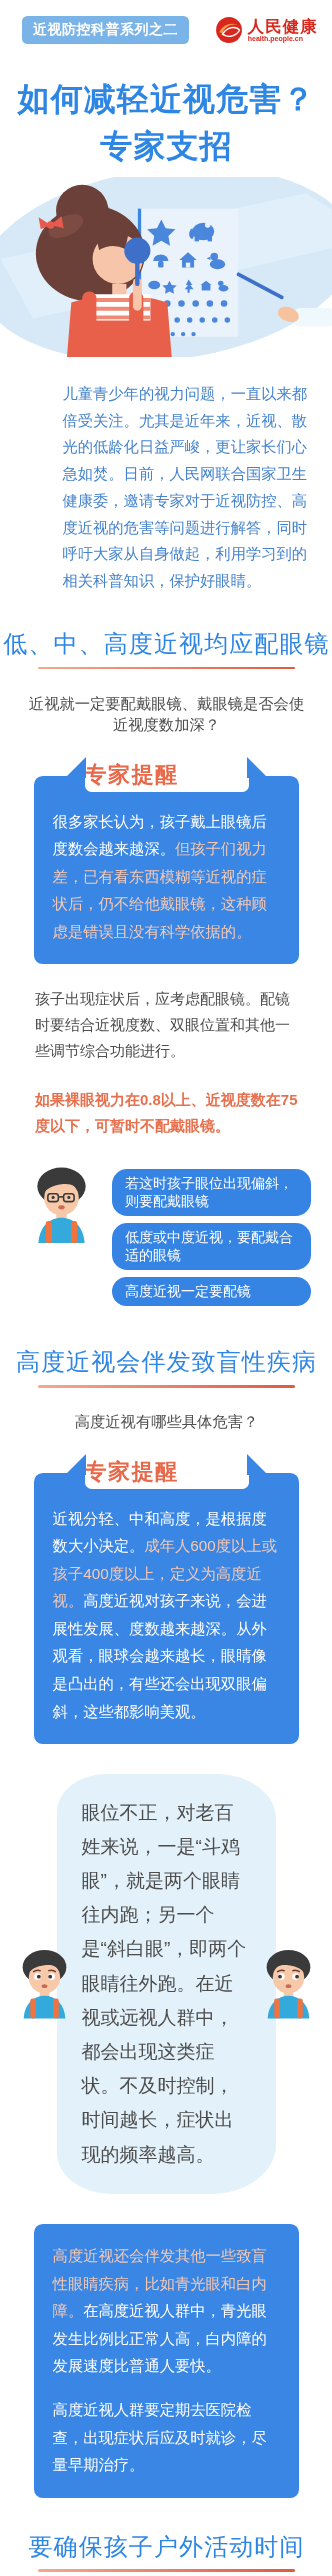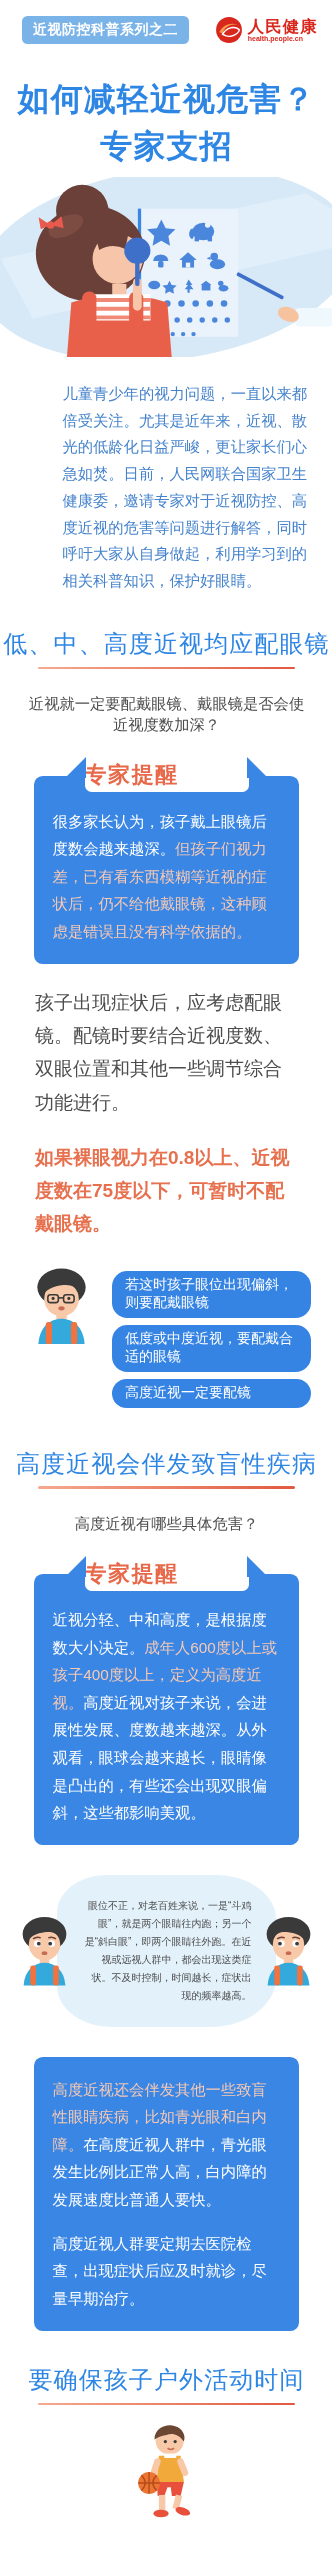--- a/index.html
+++ b/index.html
@@ -34,31 +34,31 @@
   .tipbox{margin:22px 34px 0;}
   .tip-tab{position:relative;z-index:2;width:164px;height:34px;margin:0 auto -16.4px;background:#ffffff;border-radius:6.6px;display:flex;align-items:center;justify-content:flex-start;color:#E7694A;font-size:22px;font-weight:bold;letter-spacing:1.6px;}
   .tip-tab::before{content:'';position:absolute;bottom:14px;left:-19.7px;width:0;height:0;border-style:solid;border-width:0 0 21px 21px;border-color:transparent transparent #3A86E4 transparent;}
   .tip-tab::after{content:'';position:absolute;bottom:14px;right:-19.7px;width:0;height:0;border-style:solid;border-width:0 21px 21px 0;border-color:transparent transparent #3A86E4 transparent;}
   .blue-box{position:relative;z-index:1;background:#3A86E4;border-radius:8.7px;padding:32px 18.6px 18.6px;color:#fff;font-size:15.3px;line-height:1.8;}
   .blue-box.plain{padding-top:18.6px;}
   .hl{color:#F6C9B5;font-weight:normal;}
   .blue-box p{margin:0;}
   .blue-box p + p{margin-top:16.4px;}
 
-  .para{margin:22px 35px 0;font-size:19px;line-height:1.75;color:#4d4d4d;}
+  .para{margin:22px 35px 0;font-size:15px;line-height:1.75;color:#4d4d4d;}
   .orange{color:#E7714E;font-weight:bold;}
 
   
   .pills-row{display:flex;margin:24.6px 22px 0 30px;align-items:flex-start;}
   .pills{flex:1;margin-left:19px;margin-top:5.5px;}
   .pill{background:#3584E4;color:#fff;font-size:14px;border-radius:15.3px;padding:5.5px 13px;margin-bottom:7px;}
 
   
   .bubble-row{display:flex;margin:30px 16.4px 0;align-items:center;}
-  .bubble-text{flex:1;background:#E3F1FA;border-radius:49px 60px 66px 55px/38px 44px 49px 41px;padding:22px 24.6px;font-size:10px;line-height:1.8;color:#4d4d4d;margin:0 -16.4px;text-align:right;}
+  .bubble-text{flex:1;background:#E3F1FA;border-radius:49px 60px 66px 55px/38px 44px 49px 41px;padding:22px 24.6px;font-size:19px;line-height:1.8;color:#4d4d4d;margin:0 -16.4px;}
   .bubble-row svg{position:relative;z-index:2;flex:0 0 auto;}
 </style>
 </head>
 <body>
 
 <div class="page">
 
   <div class="header">
     <div class="series-badge">近视防控科普系列之二</div>
     <div class="logo">

